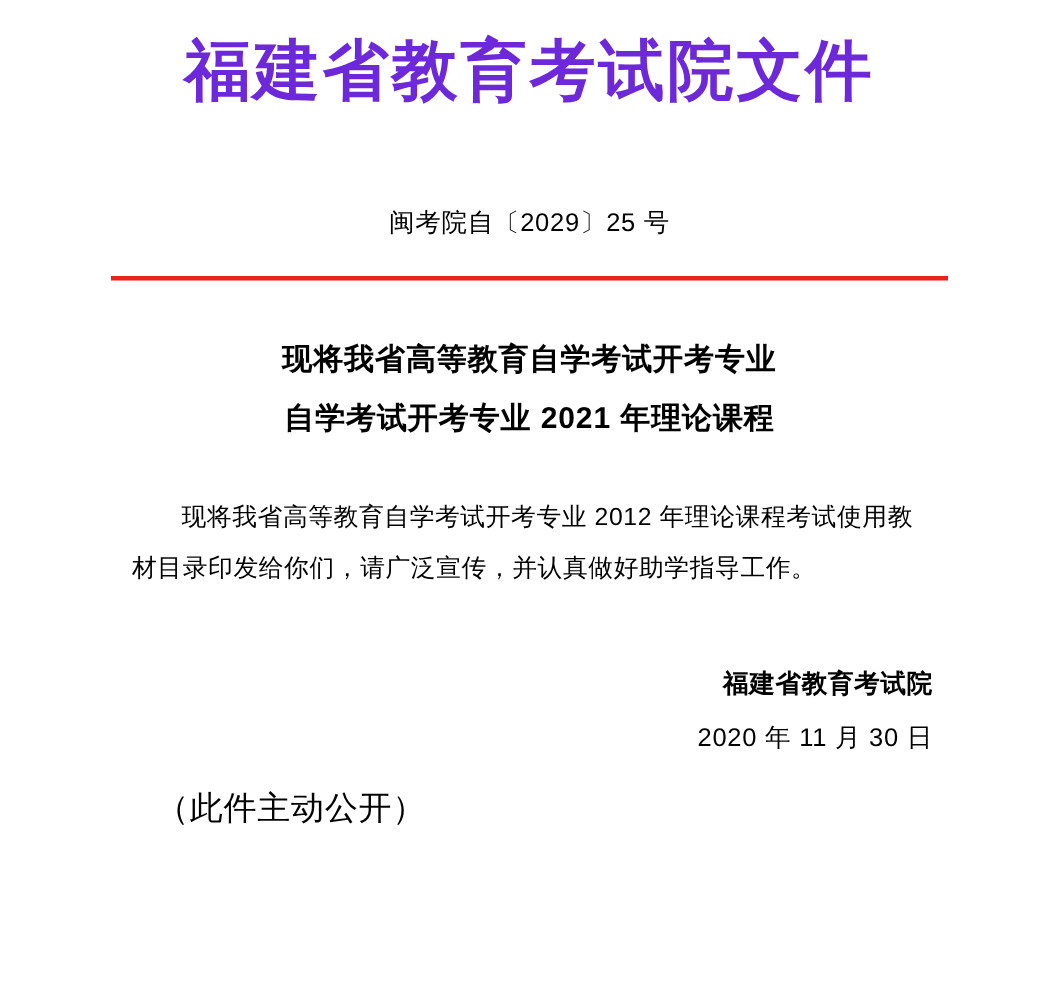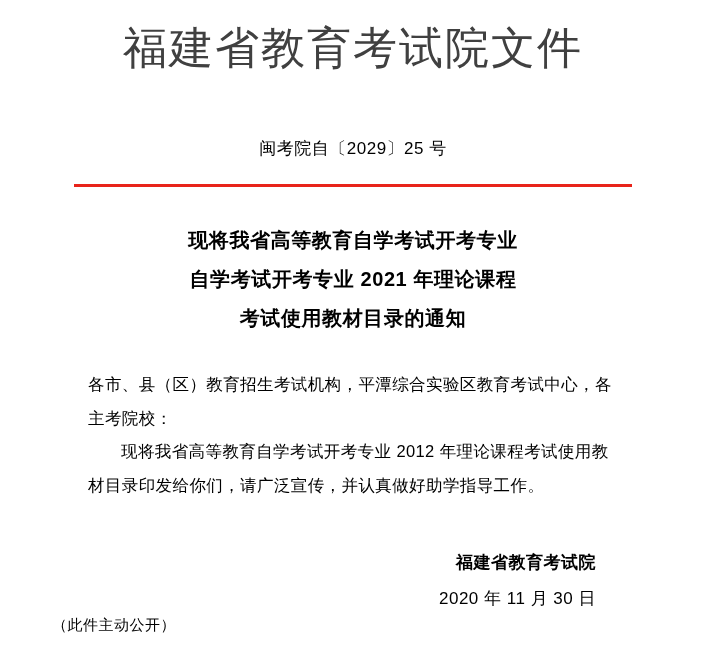--- a/index.html
+++ b/index.html
@@ -15,23 +15,23 @@
     overflow: hidden;
   }
   .page {
     position: relative;
     width: 706px;
     height: 666px;
     box-sizing: border-box;
   }
   .doc-title {
     text-align: center;
-    color: #404040;
+    color: #6d28d9;
     font-size: 44px;
-    font-weight: normal;
+    font-weight: bold;
     letter-spacing: 2px;
     margin-top: 22px;
     line-height: 1.2;
     font-family: "DejaVu Serif", serif;
   }
   .doc-number {
     text-align: center;
     font-size: 17px;
     margin-top: 62px;
     letter-spacing: 0.5px;
@@ -57,56 +57,54 @@
     letter-spacing: 0.4px;
   }
   .body-block p {
     margin: 0;
   }
   .body-block p.indent {
     text-indent: 33px;
   }
   .signature {
     margin-top: 42px;
-    padding-right: 110px;
+    padding-right: 84px;
     text-align: right;
     font-size: 17px;
     line-height: 2.1;
     font-weight: bold;
     letter-spacing: 0.5px;
   }
   .signature .date {
     font-weight: normal;
   }
   .footnote {
-    margin-top: 0;
-    padding-left: 52px;
-    font-size: 15px;
+    margin-top: 14px;
+    padding-left: 104px;
+    font-size: 22px;
     letter-spacing: 0.5px;
   }
 </style>
 </head>
 <body>
 
 <div class="page">
 
   <div class="doc-title">福建省教育考试院文件</div>
 
   <div class="doc-number">闽考院自〔2029〕25 号</div>
 
   <div class="red-rule"></div>
 
   <div class="subject">
     <div>现将我省高等教育自学考试开考专业</div>
     <div>自学考试开考专业 2021 年理论课程</div>
-    <div>考试使用教材目录的通知</div>
   </div>
 
   <div class="body-block">
-    <p>各市、县（区）教育招生考试机构，平潭综合实验区教育考试中心，各主考院校：</p>
     <p class="indent">现将我省高等教育自学考试开考专业 2012 年理论课程考试使用教材目录印发给你们，请广泛宣传，并认真做好助学指导工作。</p>
   </div>
 
   <div class="signature">
     <div>福建省教育考试院</div>
     <div class="date">2020 年 11 月 30 日</div>
   </div>
 
   <div class="footnote">（此件主动公开）</div>
 

